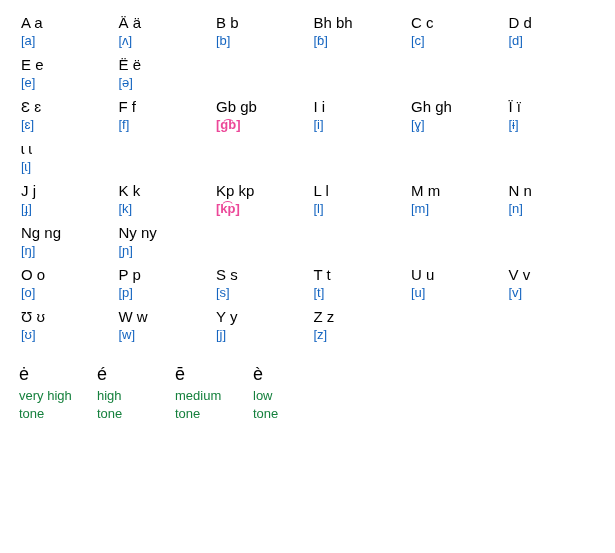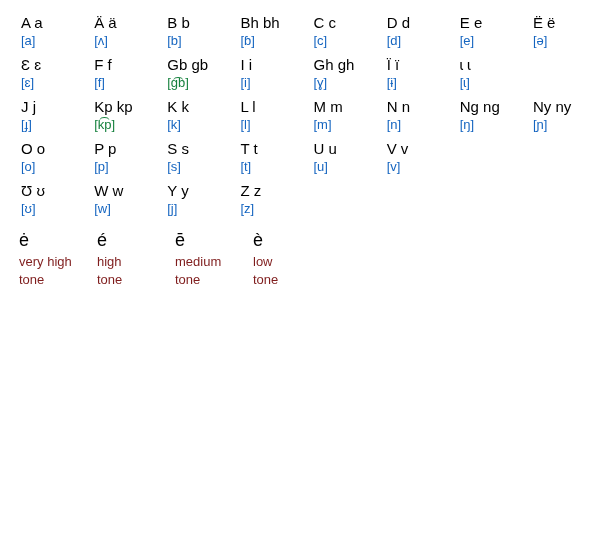--- a/index.html
+++ b/index.html
@@ -20,21 +20,22 @@
       color: #000;
       display: block;
       margin-bottom: 2px;
     }
     .ipa {
       font-size: 13px;
       color: #1565C0;
       display: block;
     }
     .ipa.orange {
-      color: #15803d;
+      color: #ec4899;
+      font-weight: bold;
     }
     .tones-section {
       margin-top: 8px;
     }
     .tones-label {
       font-weight: bold;
       font-size: 14px;
       margin-bottom: 6px;
     }
     .tones-row {
@@ -47,26 +48,26 @@
       padding: 2px 4px;
     }
     .tone-char {
       font-size: 18px;
       color: #000;
       display: block;
       margin-bottom: 2px;
     }
     .tone-desc {
       font-size: 13px;
-      color: #7f1d1d;
+      color: #15803d;
       line-height: 1.3;
     }
     .row {
       display: grid;
-      grid-template-columns: repeat(8, 1fr);
+      grid-template-columns: repeat(6, 1fr);
       margin-bottom: 0;
     }
   </style>
 </head>
 <body>
 
 <div id="alphabet-grid">
     <div class="row">
       <div class="cell">
         <span class="letter">A a</span>
@@ -130,26 +131,26 @@
         <span class="letter">ɩ ɩ</span>
         <span class="ipa">[ɩ]</span>
       </div>
     </div>
     <div class="row">
       <div class="cell">
         <span class="letter">J j</span>
         <span class="ipa">[ɟ]</span>
       </div>
       <div class="cell">
+        <span class="letter">K k</span>
+        <span class="ipa">[k]</span>
+      </div>
+      <div class="cell">
         <span class="letter">Kp kp</span>
         <span class="ipa orange">[k͡p]</span>
-      </div>
-      <div class="cell">
-        <span class="letter">K k</span>
-        <span class="ipa">[k]</span>
       </div>
       <div class="cell">
         <span class="letter">L l</span>
         <span class="ipa">[l]</span>
       </div>
       <div class="cell">
         <span class="letter">M m</span>
         <span class="ipa">[m]</span>
       </div>
       <div class="cell">

